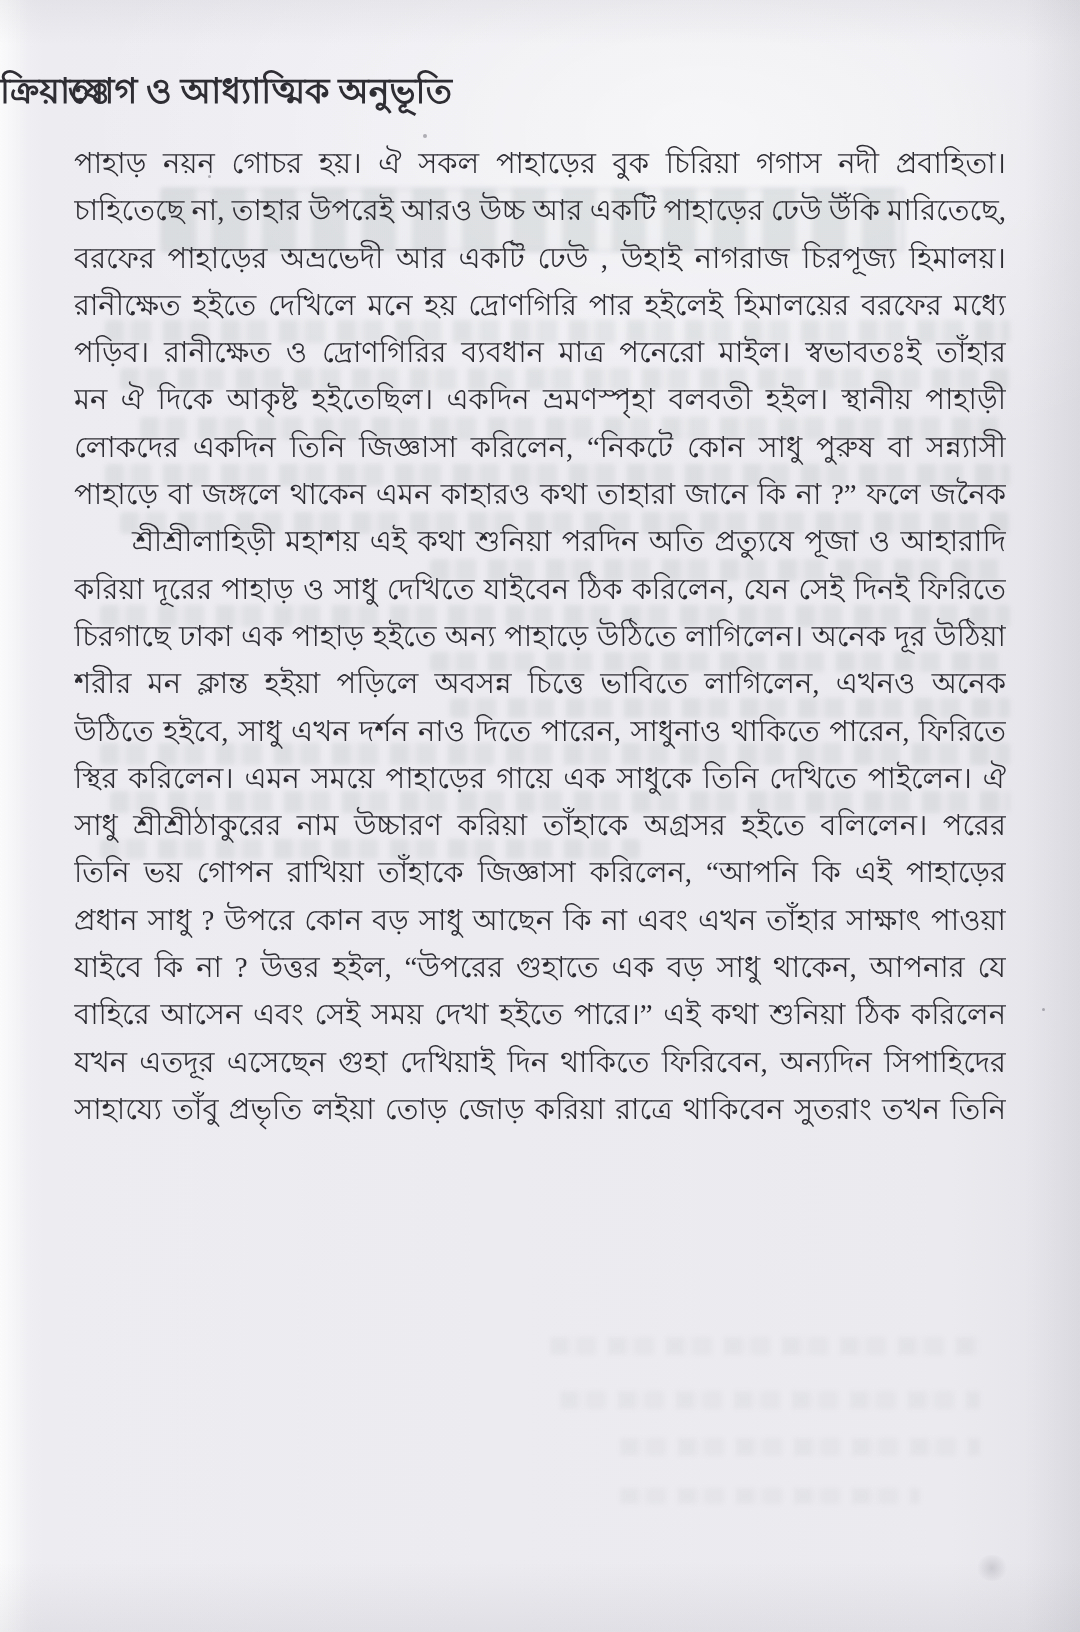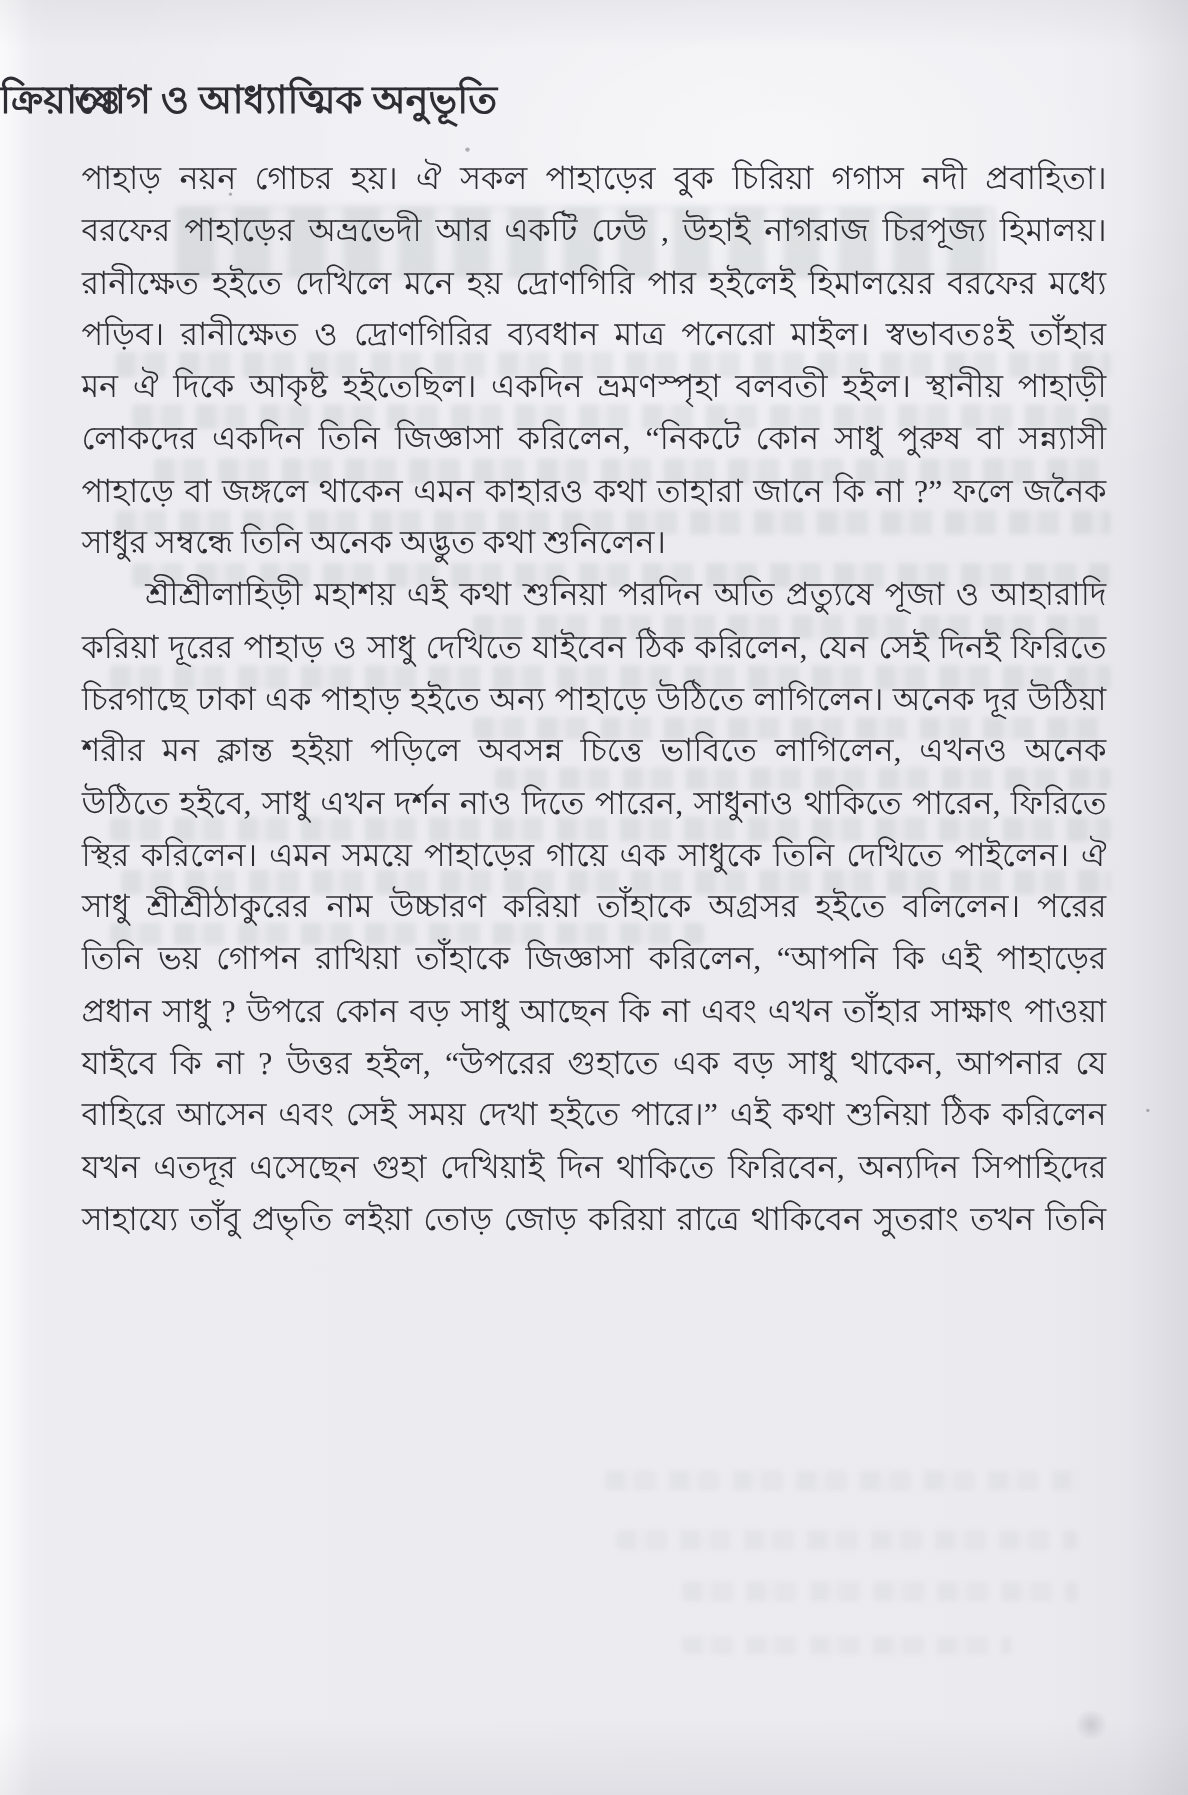--- a/index.html
+++ b/index.html
@@ -135,27 +135,27 @@
     <div class="bleed faint" style="left:620px; top:1488px; width:300px; height:16px;"></div>
   </div>
 
   <div class="page-number">৩৪</div>
   <div class="page-title">ক্রিয়াযোগ ও আধ্যাত্মিক অনুভূতি</div>
 
   <div class="body-text">
     <div class="paragraph">
 
         <div class="line">পাহাড় নয়ন গোচর হয়। ঐ সকল পাহাড়ের বুক চিরিয়া গগাস নদী প্রবাহিতা।</div>
+        <div class="line">চাহিতেছে না, তাহার উপরেই আরও উচ্চ আর একটি পাহাড়ের ঢেউ উঁকি মারিতেছে,</div>
         <div class="line">বরফের পাহাড়ের অভ্রভেদী আর একটি ঢেউ , উহাই নাগরাজ চিরপূজ্য হিমালয়।</div>
         <div class="line">রানীক্ষেত হইতে দেখিলে মনে হয় দ্রোণগিরি পার হইলেই হিমালয়ের বরফের মধ্যে</div>
         <div class="line">পড়িব। রানীক্ষেত ও দ্রোণগিরির ব্যবধান মাত্র পনেরো মাইল। স্বভাবতঃই তাঁহার</div>
         <div class="line">মন ঐ দিকে আকৃষ্ট হইতেছিল। একদিন ভ্রমণস্পৃহা বলবতী হইল। স্থানীয় পাহাড়ী</div>
         <div class="line">লোকদের একদিন তিনি জিজ্ঞাসা করিলেন, “নিকটে কোন সাধু পুরুষ বা সন্ন্যাসী</div>
         <div class="line">পাহাড়ে বা জঙ্গলে থাকেন এমন কাহারও কথা তাহারা জানে কি না ?” ফলে জনৈক</div>
-        <div class="line flush">সাধুর সম্বন্ধে তিনি অনেক অদ্ভুত কথা শুনিলেন।</div>
       </div>
     <div class="paragraph">
 
     <div class="line indent">শ্রীশ্রীলাহিড়ী মহাশয় এই কথা শুনিয়া পরদিন অতি প্রত্যুষে পূজা ও আহারাদি</div>
         <div class="line">করিয়া দূরের পাহাড় ও সাধু দেখিতে যাইবেন ঠিক করিলেন, যেন সেই দিনই ফিরিতে</div>
         <div class="line">চিরগাছে ঢাকা এক পাহাড় হইতে অন্য পাহাড়ে উঠিতে লাগিলেন। অনেক দূর উঠিয়া</div>
         <div class="line">শরীর মন ক্লান্ত হইয়া পড়িলে অবসন্ন চিত্তে ভাবিতে লাগিলেন, এখনও অনেক</div>
         <div class="line">উঠিতে হইবে, সাধু এখন দর্শন নাও দিতে পারেন, সাধুনাও থাকিতে পারেন, ফিরিতে</div>
         <div class="line">স্থির করিলেন। এমন সময়ে পাহাড়ের গায়ে এক সাধুকে তিনি দেখিতে পাইলেন। ঐ</div>
         <div class="line">সাধু শ্রীশ্রীঠাকুরের নাম উচ্চারণ করিয়া তাঁহাকে অগ্রসর হইতে বলিলেন। পরের</div>

